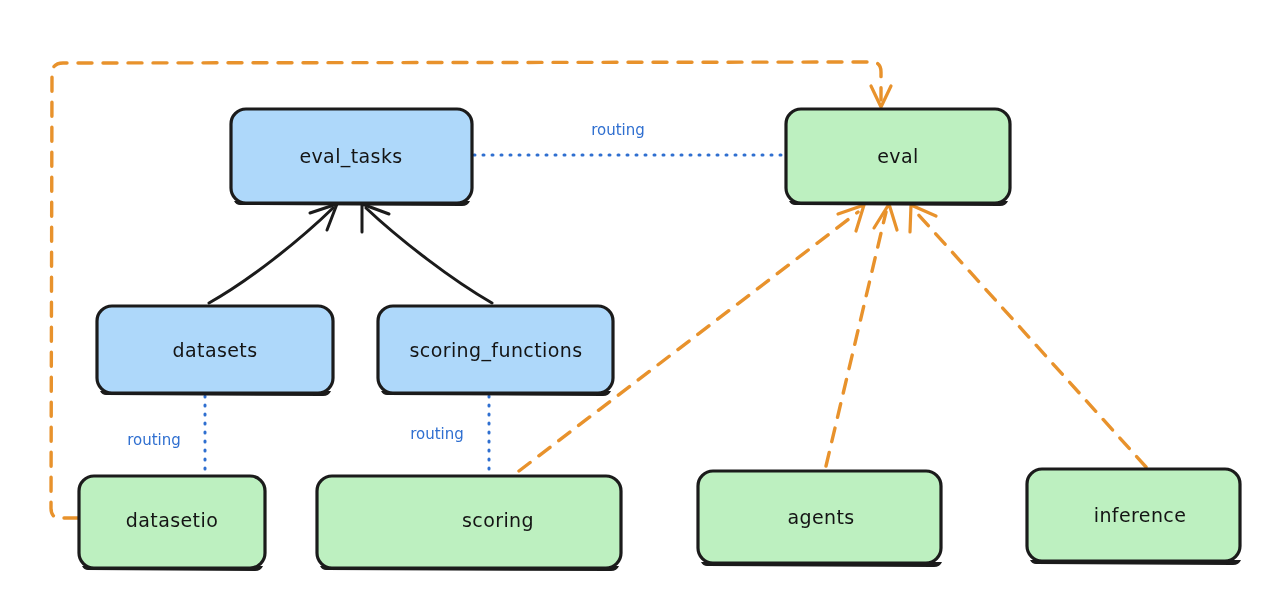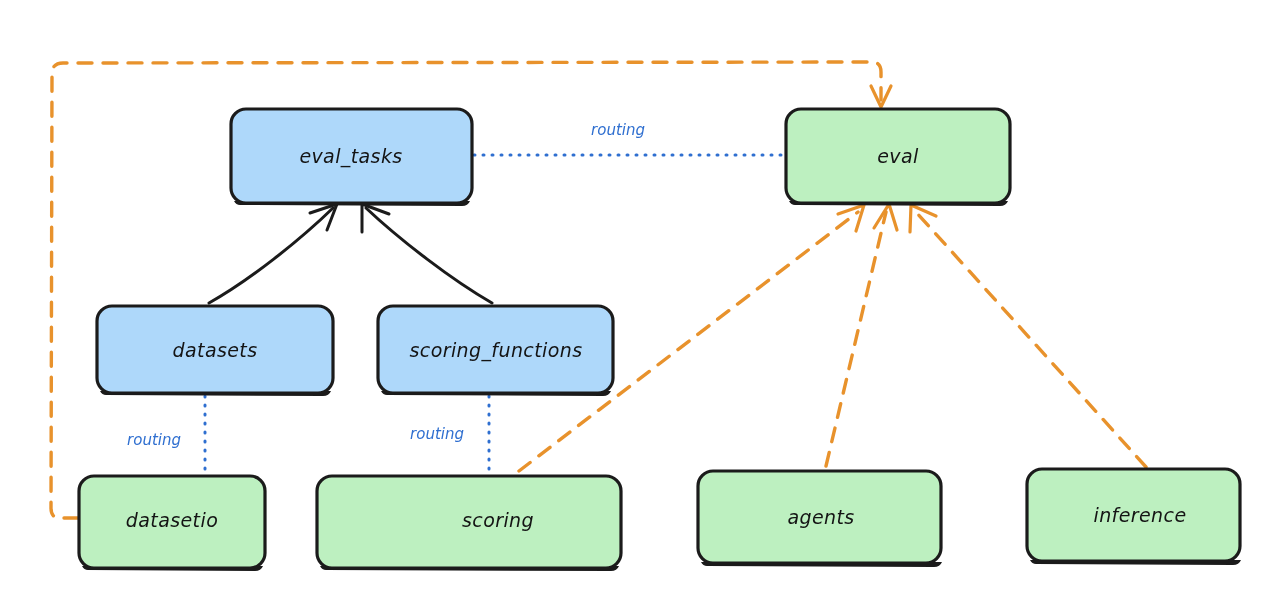--- a/index.html
+++ b/index.html
@@ -1,21 +1,21 @@
 <!DOCTYPE html>
 <html><head>
 <meta charset="utf-8">
 <title>Provider routing diagram</title>
 <style>
   html,body{margin:0;padding:0;background:#ffffff;}
   body{
     width:1280px;height:596px;overflow:hidden;
     font-family:"DejaVu Sans","Liberation Sans",sans-serif;
   }
-  #diagram-root{position:relative;width:1280px;height:596px;background:#ffffff;font-style:italic;}
+  #diagram-root{position:relative;width:1280px;height:596px;background:#ffffff;}
   svg#diagram{position:absolute;inset:0;width:1280px;height:596px;display:block;}
 
   .node-shape{stroke:#1b1b1b;stroke-width:3.2;stroke-linejoin:round;stroke-linecap:round;}
   .node-shadow{fill:#1b1b1b;opacity:1;}
   .node-label{
     font-family:"DejaVu Sans","Liberation Sans",sans-serif;
     font-size:19px;fill:#141414;text-anchor:middle;dominant-baseline:middle;
     letter-spacing:.4px;
   }
   .edge-solid{stroke:#1b1b1b;stroke-width:3;fill:none;stroke-linecap:round;stroke-linejoin:round;}

